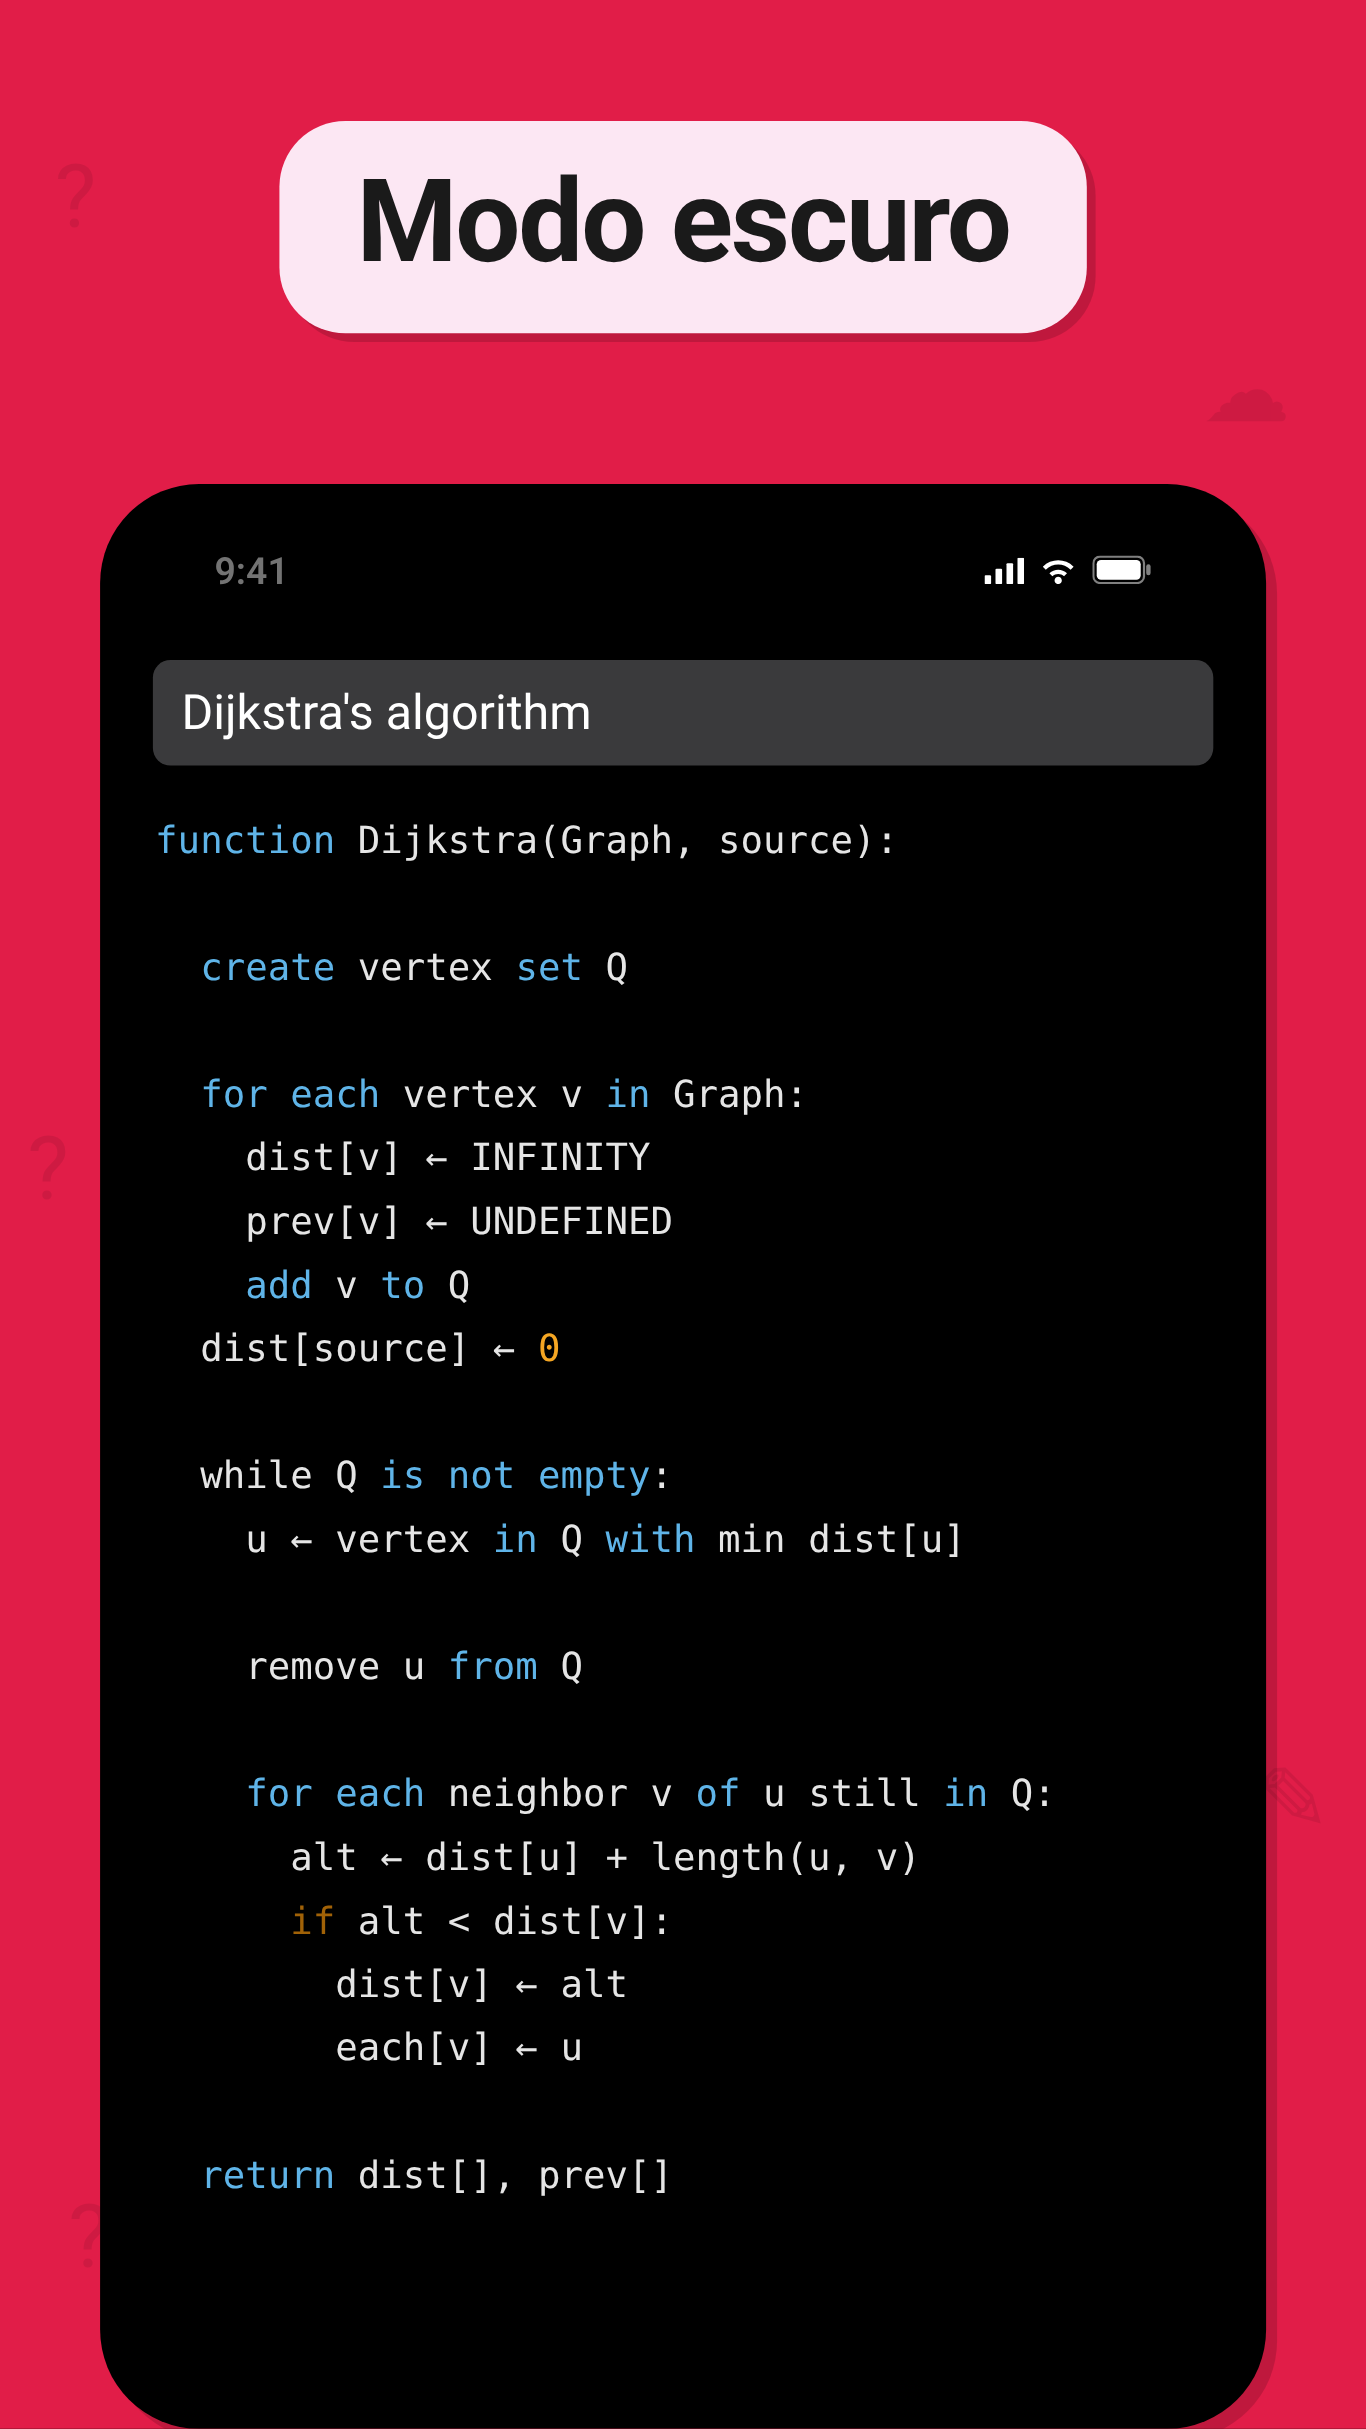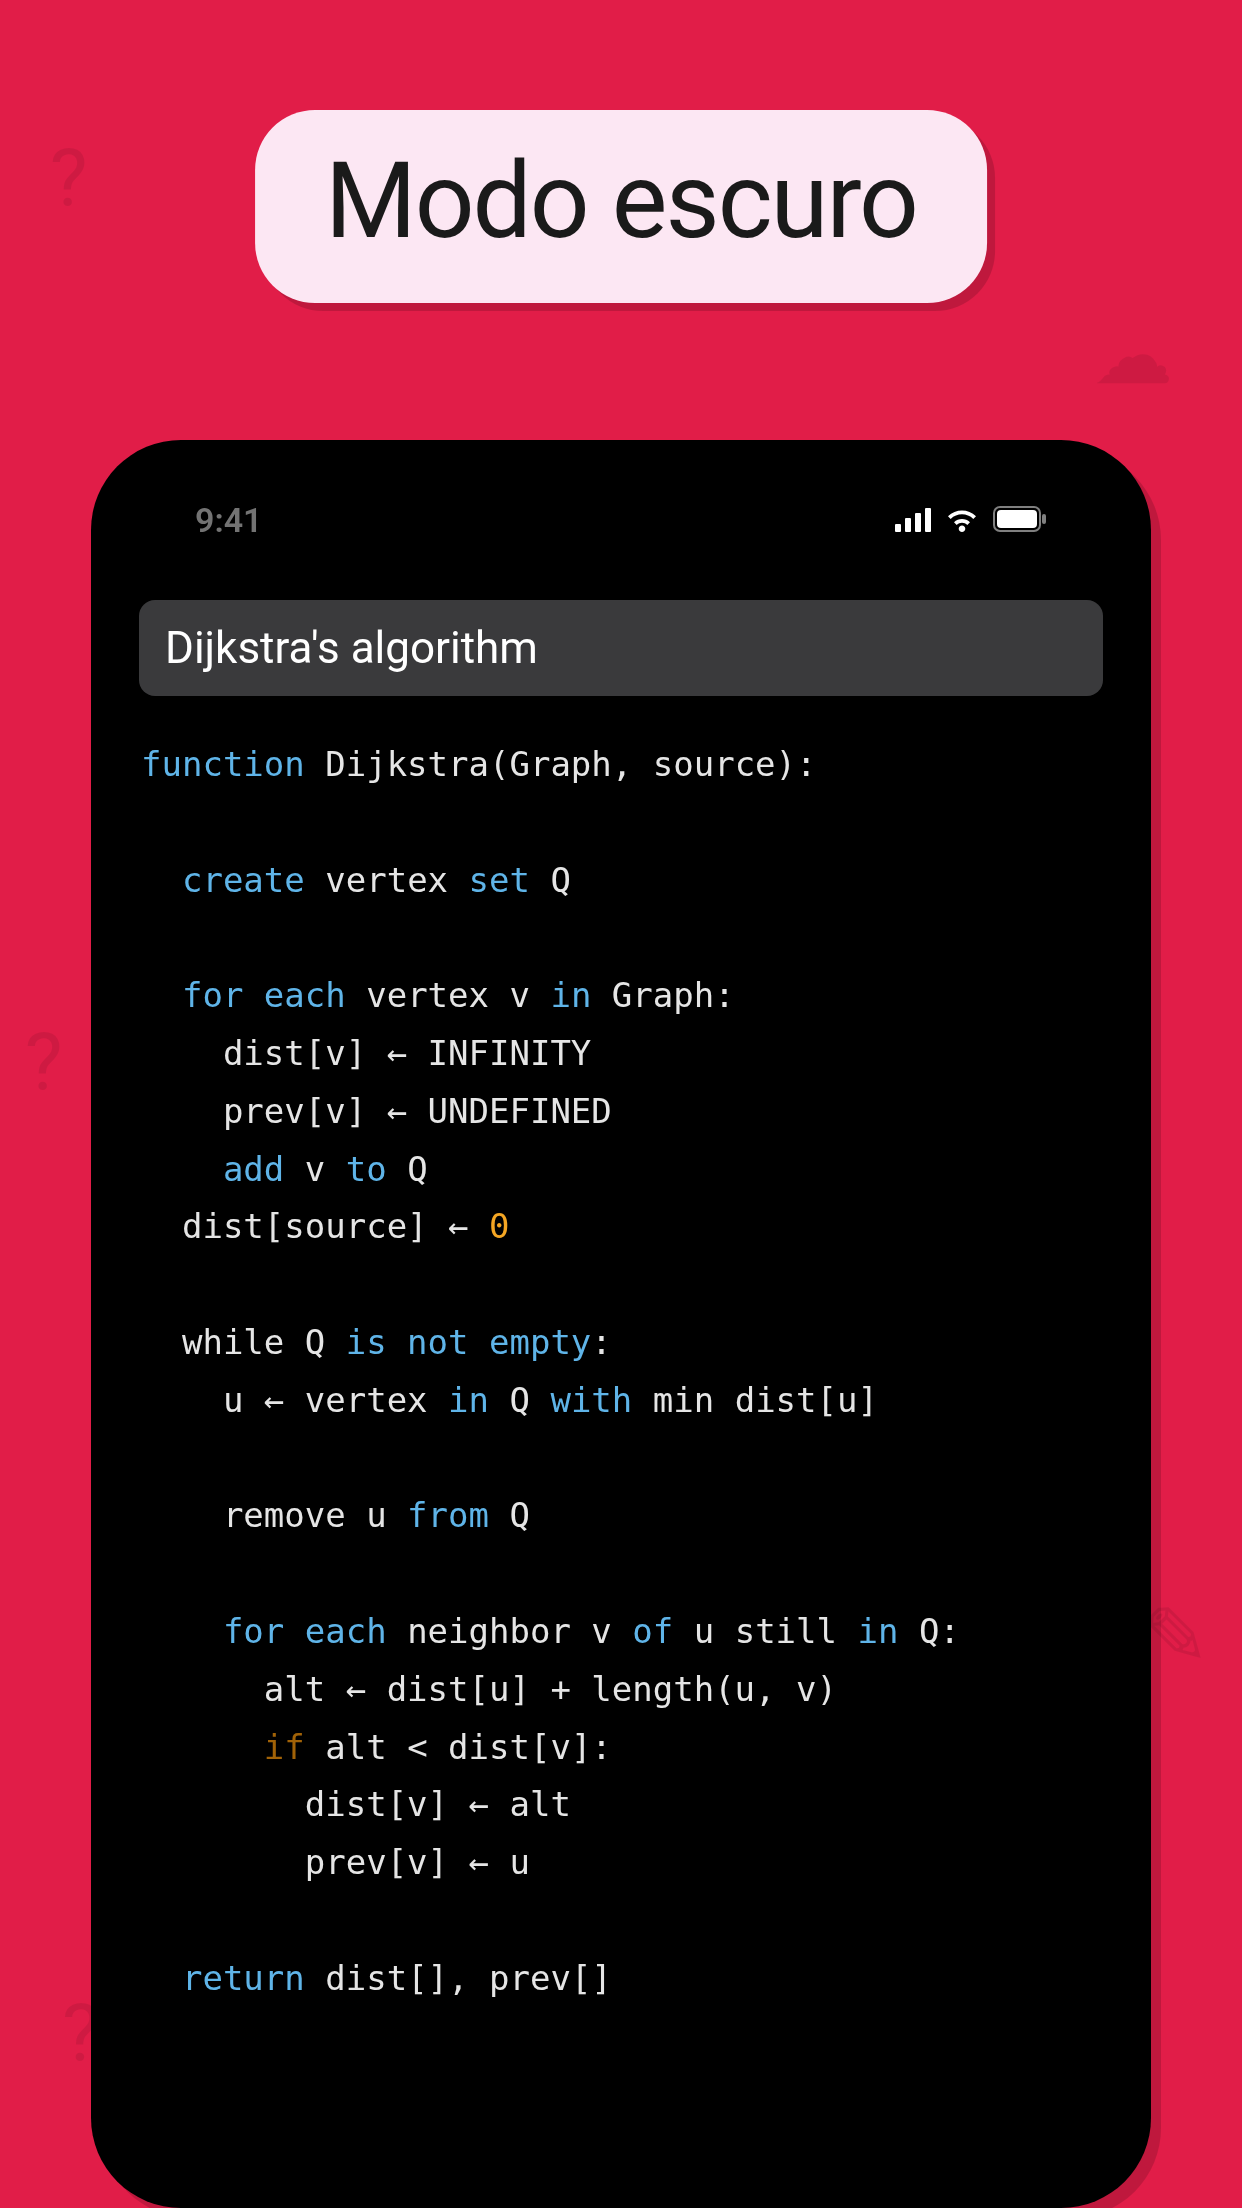--- a/index.html
+++ b/index.html
@@ -11,21 +11,21 @@
   }
   
   .bg-pattern{position:absolute;inset:0;opacity:.08;pointer-events:none;}
   .bg-pattern span{position:absolute;font-size:80px;color:#000;}
   .headline-pill{
     position:absolute;top:110px;left:50%;transform:translateX(-50%);
     background:#fce7f3;border-radius:60px;padding:30px 70px 40px;
     box-shadow:8px 8px 0 rgba(0,0,0,.15);
   }
   .headline-pill h1{
-    font-size:105px;font-weight:400;color:#1a1a1a;letter-spacing:-2px;
+    font-size:105px;font-weight:700;color:#1a1a1a;letter-spacing:-2px;
     white-space:nowrap;
   }
   .phone{
     position:absolute;top:440px;left:50%;transform:translateX(-50%);
     width:1060px;height:1768px;
     background:#000;border-radius:90px;
     box-shadow:10px 10px 0 rgba(0,0,0,.15);
     padding:50px 44px 0;
     overflow:hidden;
   }
@@ -128,17 +128,17 @@
 <span></span>
 <span>  while Q </span><span class="kw">is not empty</span><span>:</span>
 <span>    u ← vertex </span><span class="kw">in</span><span> Q </span><span class="kw">with</span><span> min dist[u]</span>
 <span></span>
 <span>    remove u </span><span class="kw">from</span><span> Q</span>
 <span></span>
 <span>    </span><span class="kw">for each</span><span> neighbor v </span><span class="kw">of</span><span> u still </span><span class="kw">in</span><span> Q:</span>
 <span>      alt ← dist[u] + length(u, v)</span>
 <span>      </span><span class="kw2">if</span><span> alt &lt; dist[v]:</span>
 <span>        dist[v] ← alt</span>
-<span>        prev[v] ← u</span>
+<span>        each[v] ← u</span>
 <span></span>
 <span>  </span><span class="kw">return</span><span> dist[], prev[]</span></div>
 
 </div>
 
 </body></html>

